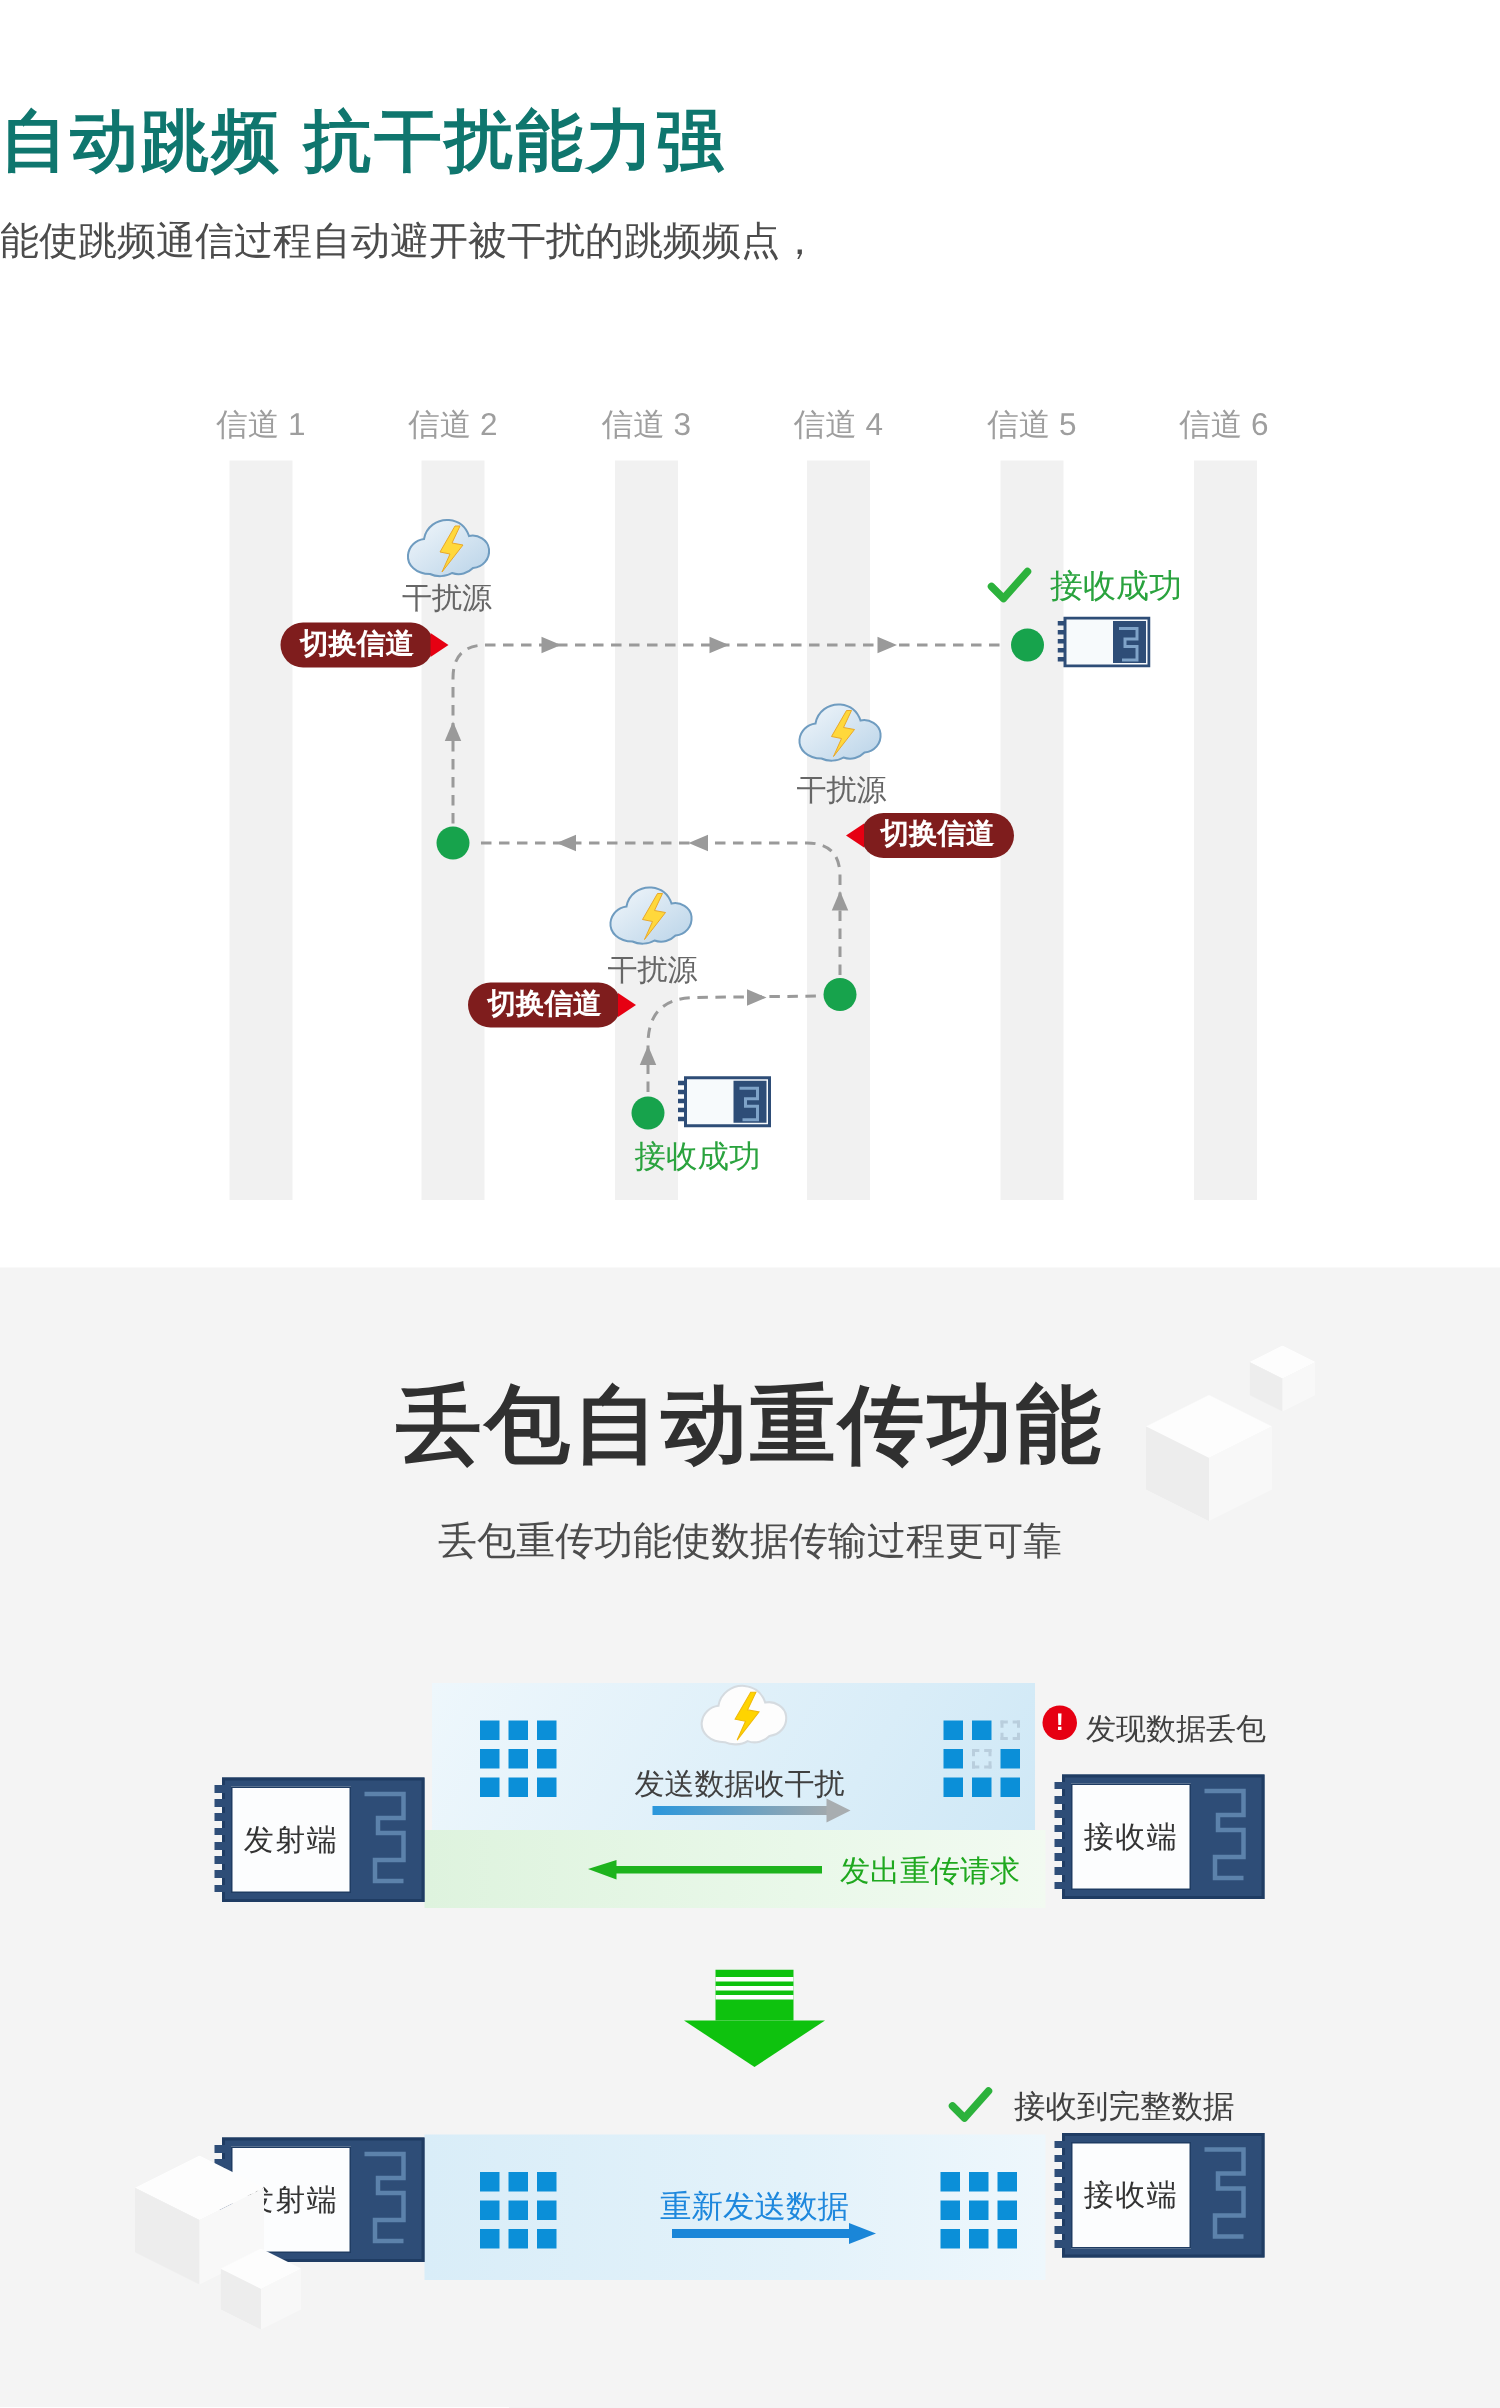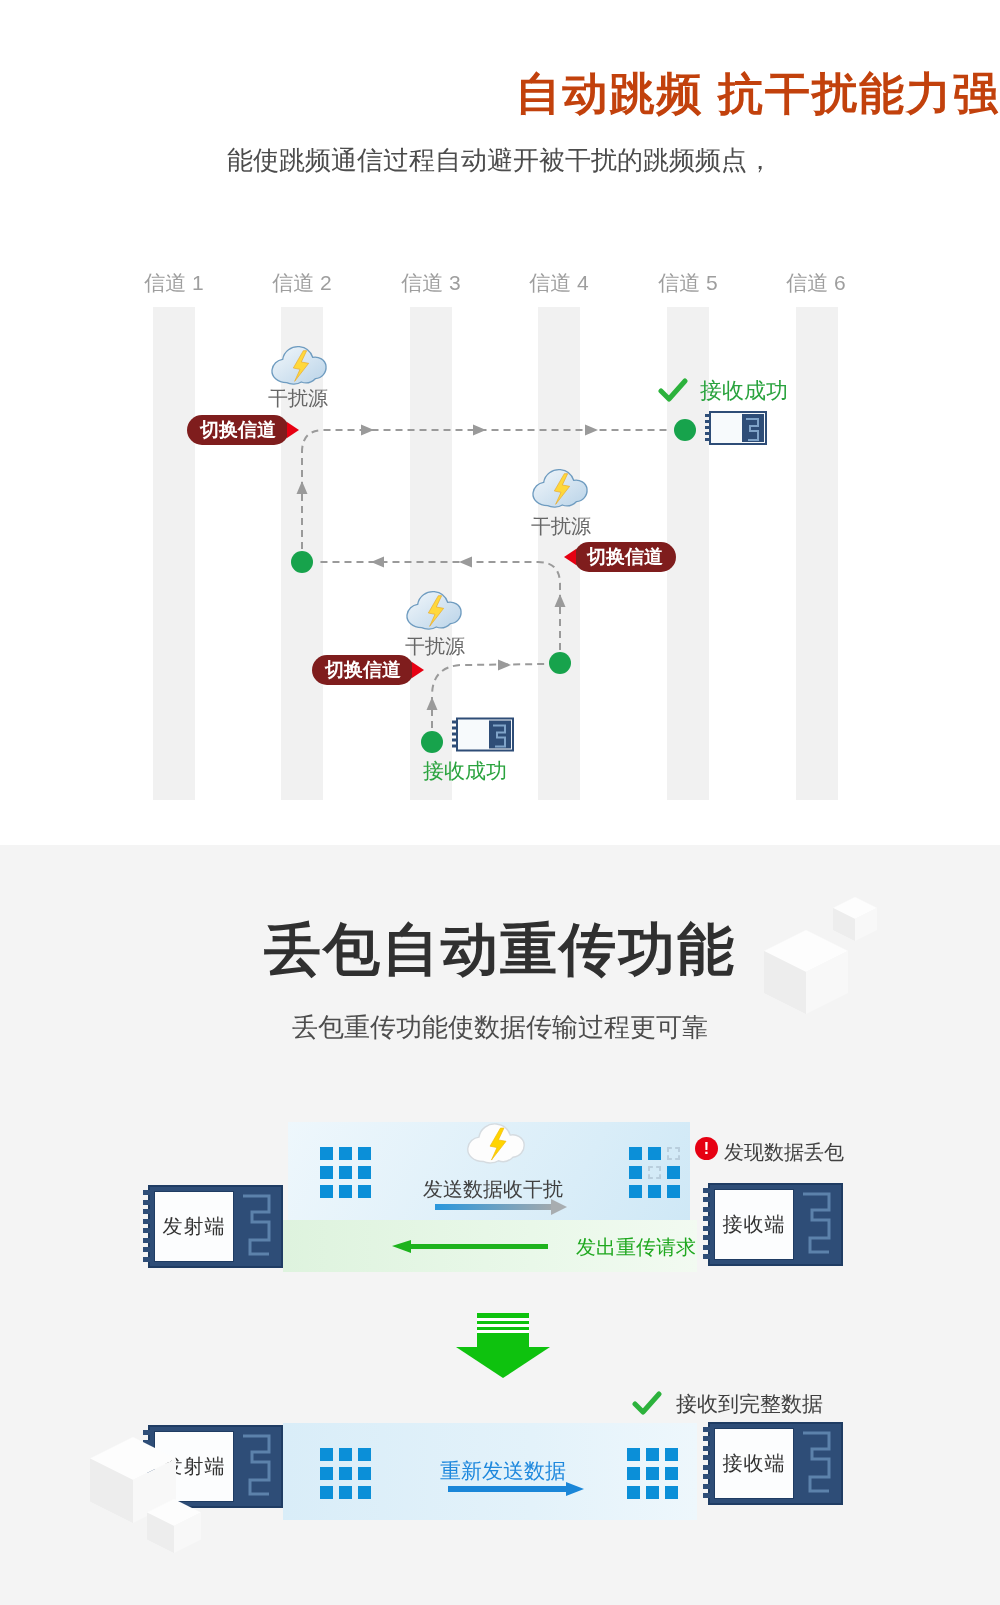--- a/index.html
+++ b/index.html
@@ -1,22 +1,22 @@
 <!DOCTYPE html>
 <html><head>
 <meta charset="utf-8">
 <style>
   * { margin:0; padding:0; box-sizing:border-box; }
   body { font-family:"Liberation Sans","DejaVu Sans",sans-serif; background:#fff; }
   .page { position:relative; width:1000px; height:1605px; overflow:hidden; background:#fff; margin:0 auto; }
   .abs { position:absolute; }
 
   
-  .s1-title { top:64px; left:0; width:100%; text-align:right; font-size:45px; font-weight:bold; color:#c2410c; letter-spacing:2px; }
-  .s1-sub { left:0; width:100%; text-align:center; font-size:26px; color:#4c4c4c; }
+  .s1-title { top:64px; left:0; width:100%; text-align:left; font-size:45px; font-weight:bold; color:#0f766e; letter-spacing:2px; }
+  .s1-sub { left:0; width:100%; text-align:left; font-size:26px; color:#4c4c4c; }
   .sub1 { top:143px; } .sub2 { top:184px; }
 
   .ch-label { top:269px; width:100px; text-align:center; font-size:21px; color:#9e9e9e; }
   .ch-bar { top:307px; width:42px; height:493px; background:#f1f1f1; }
 
   .paths-svg { left:0; top:0; width:1000px; height:845px; pointer-events:none; }
 
   .cloud { width:70px; height:48px; }
   .itf-label { width:100px; text-align:center; font-size:20px; color:#666; }
 
@@ -56,21 +56,21 @@
                   justify-content:center; font-size:20px; color:#333; letter-spacing:1px; }
   .module .antenna { position:absolute; right:2px; top:5px; }
 
   .grid { display:grid; grid-template-columns:repeat(3,13px); grid-auto-rows:13px; gap:6px; }
   .grid .cell { background:#0b8fd8; }
   .grid .cell.missing { background:transparent; border:2px dashed #b9cedd; }
 
   .s2-label { font-size:20px; color:#404040; white-space:nowrap; }
   .err-circle { width:23px; height:23px; border-radius:50%; background:#e60012; color:#fff;
                 font-size:16px; font-weight:bold; text-align:center; line-height:23px; }
-  .txt-green2 { color:#1fa81f; font-size:20px; white-space:nowrap;margin-left:16px; }
+  .txt-green2 { color:#1fa81f; font-size:20px; white-space:nowrap; }
   .txt-blue { color:#1e88dd; font-size:21px; white-space:nowrap; }
 
   .fade-arrow-line { position:absolute; left:0; top:3px; width:118px; height:6px;
                 background:linear-gradient(to right,#2a97dc,#a2a9ad); }
   .fade-arrow-head { position:absolute; left:116px; top:-2px; width:0; height:0;
                 border-top:8px solid transparent; border-bottom:8px solid transparent; border-left:16px solid #a8adb0; }
   .garrow-line { position:absolute; left:16px; top:4px; width:140px; height:5px; background:#1db31d; }
   .garrow-head { position:absolute; left:0; top:0; width:0; height:0;
                 border-top:6px solid transparent; border-bottom:7px solid transparent; border-right:19px solid #1db31d; }
   .barrow-line { position:absolute; left:0; top:4px; width:120px; height:6px; background:#1a86d8; }

